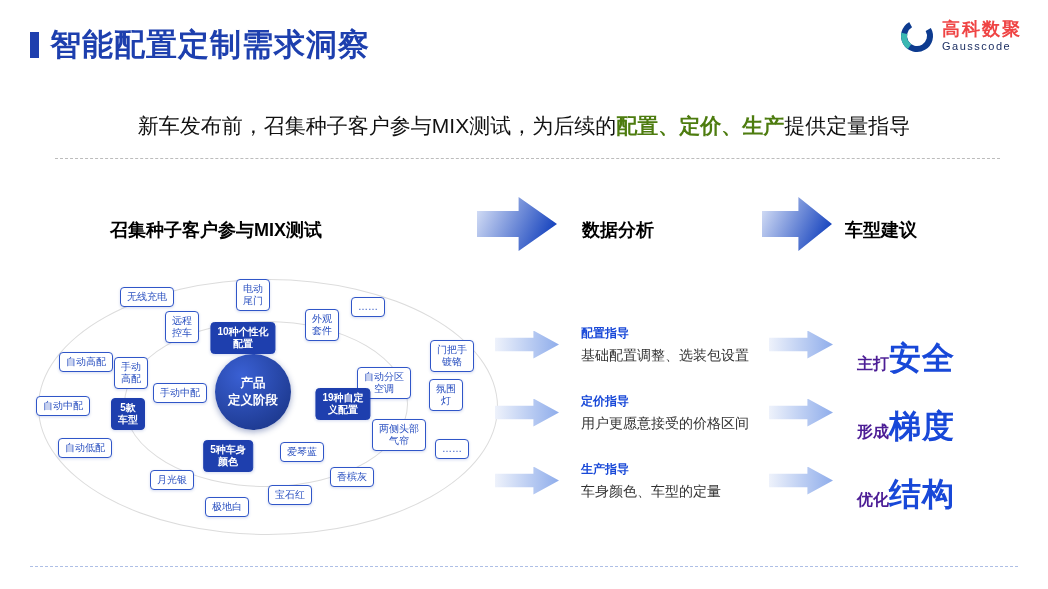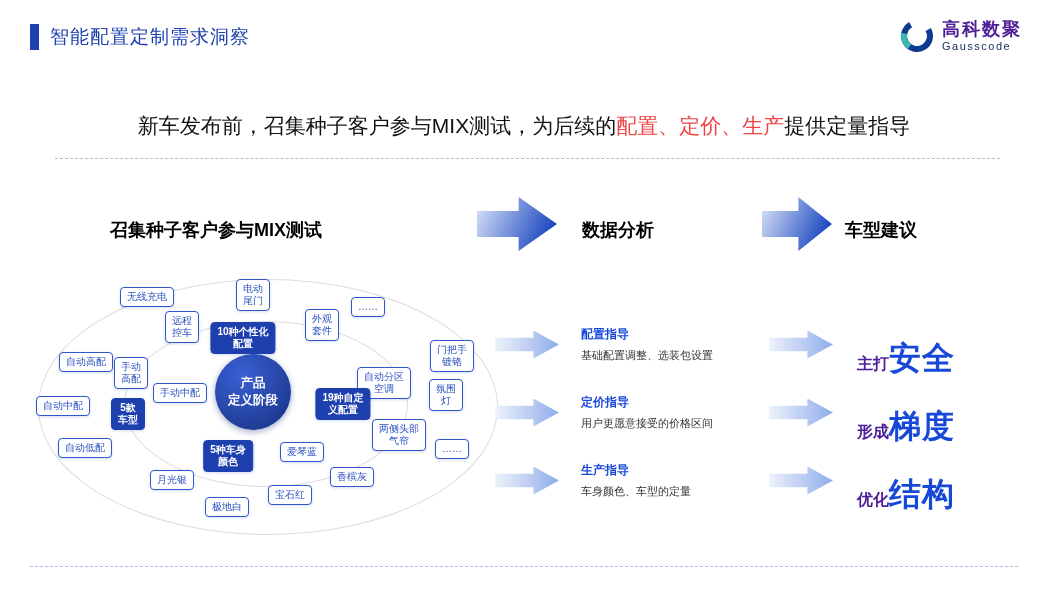--- a/index.html
+++ b/index.html
@@ -2,28 +2,28 @@
 <html><head>
 <meta charset="utf-8">
 <style>
   html,body{margin:0;padding:0;background:#fff;}
   .slide{position:relative;width:1048px;height:589px;background:#ffffff;overflow:hidden;
          font-family:"Liberation Sans","DejaVu Sans",sans-serif;}
 
   
   .title-row{position:absolute;left:30px;top:24px;display:flex;align-items:center;}
   .title-bar{width:9px;height:26px;background:#1e3fae;margin-right:11px;}
-  .page-title{margin:0;font-size:19px;font-weight:normal;color:#1d3fae;letter-spacing:1px;}
+  .page-title{margin:0;font-size:31px;font-weight:bold;color:#1d3fae;letter-spacing:1px;}
   .logo{position:absolute;right:26px;top:18px;display:flex;align-items:center;gap:7px;}
-  .logo-text .cn{font-size:18px;font-weight:bold;color:#4c1d95;letter-spacing:2px;line-height:1.1;}
+  .logo-text .cn{font-size:18px;font-weight:bold;color:#ef4444;letter-spacing:2px;line-height:1.1;}
   .logo-text .en{font-size:11px;color:#16295e;letter-spacing:1.5px;}
 
   
   .subtitle{position:absolute;left:0;top:112px;width:100%;text-align:center;font-size:21px;color:#111;}
-  .subtitle .hl{color:#ef4444;font-weight:normal;}
+  .subtitle .hl{color:#4d7c0f;font-weight:bold;}
   .dash-top{position:absolute;left:55px;right:48px;top:158px;border-top:1.5px dashed #bcbcbc;}
   .dash-bottom{position:absolute;left:30px;right:30px;top:566px;border-top:1.5px dashed #aebfe6;}
 
   
   .col-title{position:absolute;top:218px;font-size:18px;font-weight:bold;color:#000;text-align:left;}
   .col-title.left{left:110px;width:290px;}
   .col-title.mid{left:582px;width:130px;}
   .col-title.right{left:845px;width:125px;}
   .big-arrow{position:absolute;top:197px;height:54px;
      clip-path:polygon(0 26%,52% 26%,52% 0,100% 50%,52% 100%,52% 74%,0 74%);
@@ -48,21 +48,21 @@
   
   .row{position:absolute;left:495px;width:540px;display:flex;align-items:center;}
   .row.r1{top:308px;}
   .row.r2{top:376px;}
   .row.r3{top:444px;}
   .s-arrow{flex:none;width:64px;height:28px;
      clip-path:polygon(0 26%,60% 26%,60% 0,100% 50%,60% 100%,60% 74%,0 74%);
      background:linear-gradient(90deg,#eef2fb 0%,#8fadeb 100%);}
   .guide{margin-left:22px;width:188px;}
   .g-title{font-size:12px;font-weight:bold;color:#1848d8;}
-  .g-desc{margin-top:5px;font-size:11px;color:#333;}
+  .g-desc{margin-top:5px;font-size:14px;color:#333;}
   .keyword{margin-left:24px;display:flex;align-items:baseline;}
   .k-prefix{font-size:16px;font-weight:bold;color:#4c1d95;}
   .k-main{font-size:32px;font-weight:bold;color:#1848d8;letter-spacing:1px;margin-top:29px;}
 </style>
 </head>
 <body>
 
 <div class="slide">
 
   <div class="title-row">

